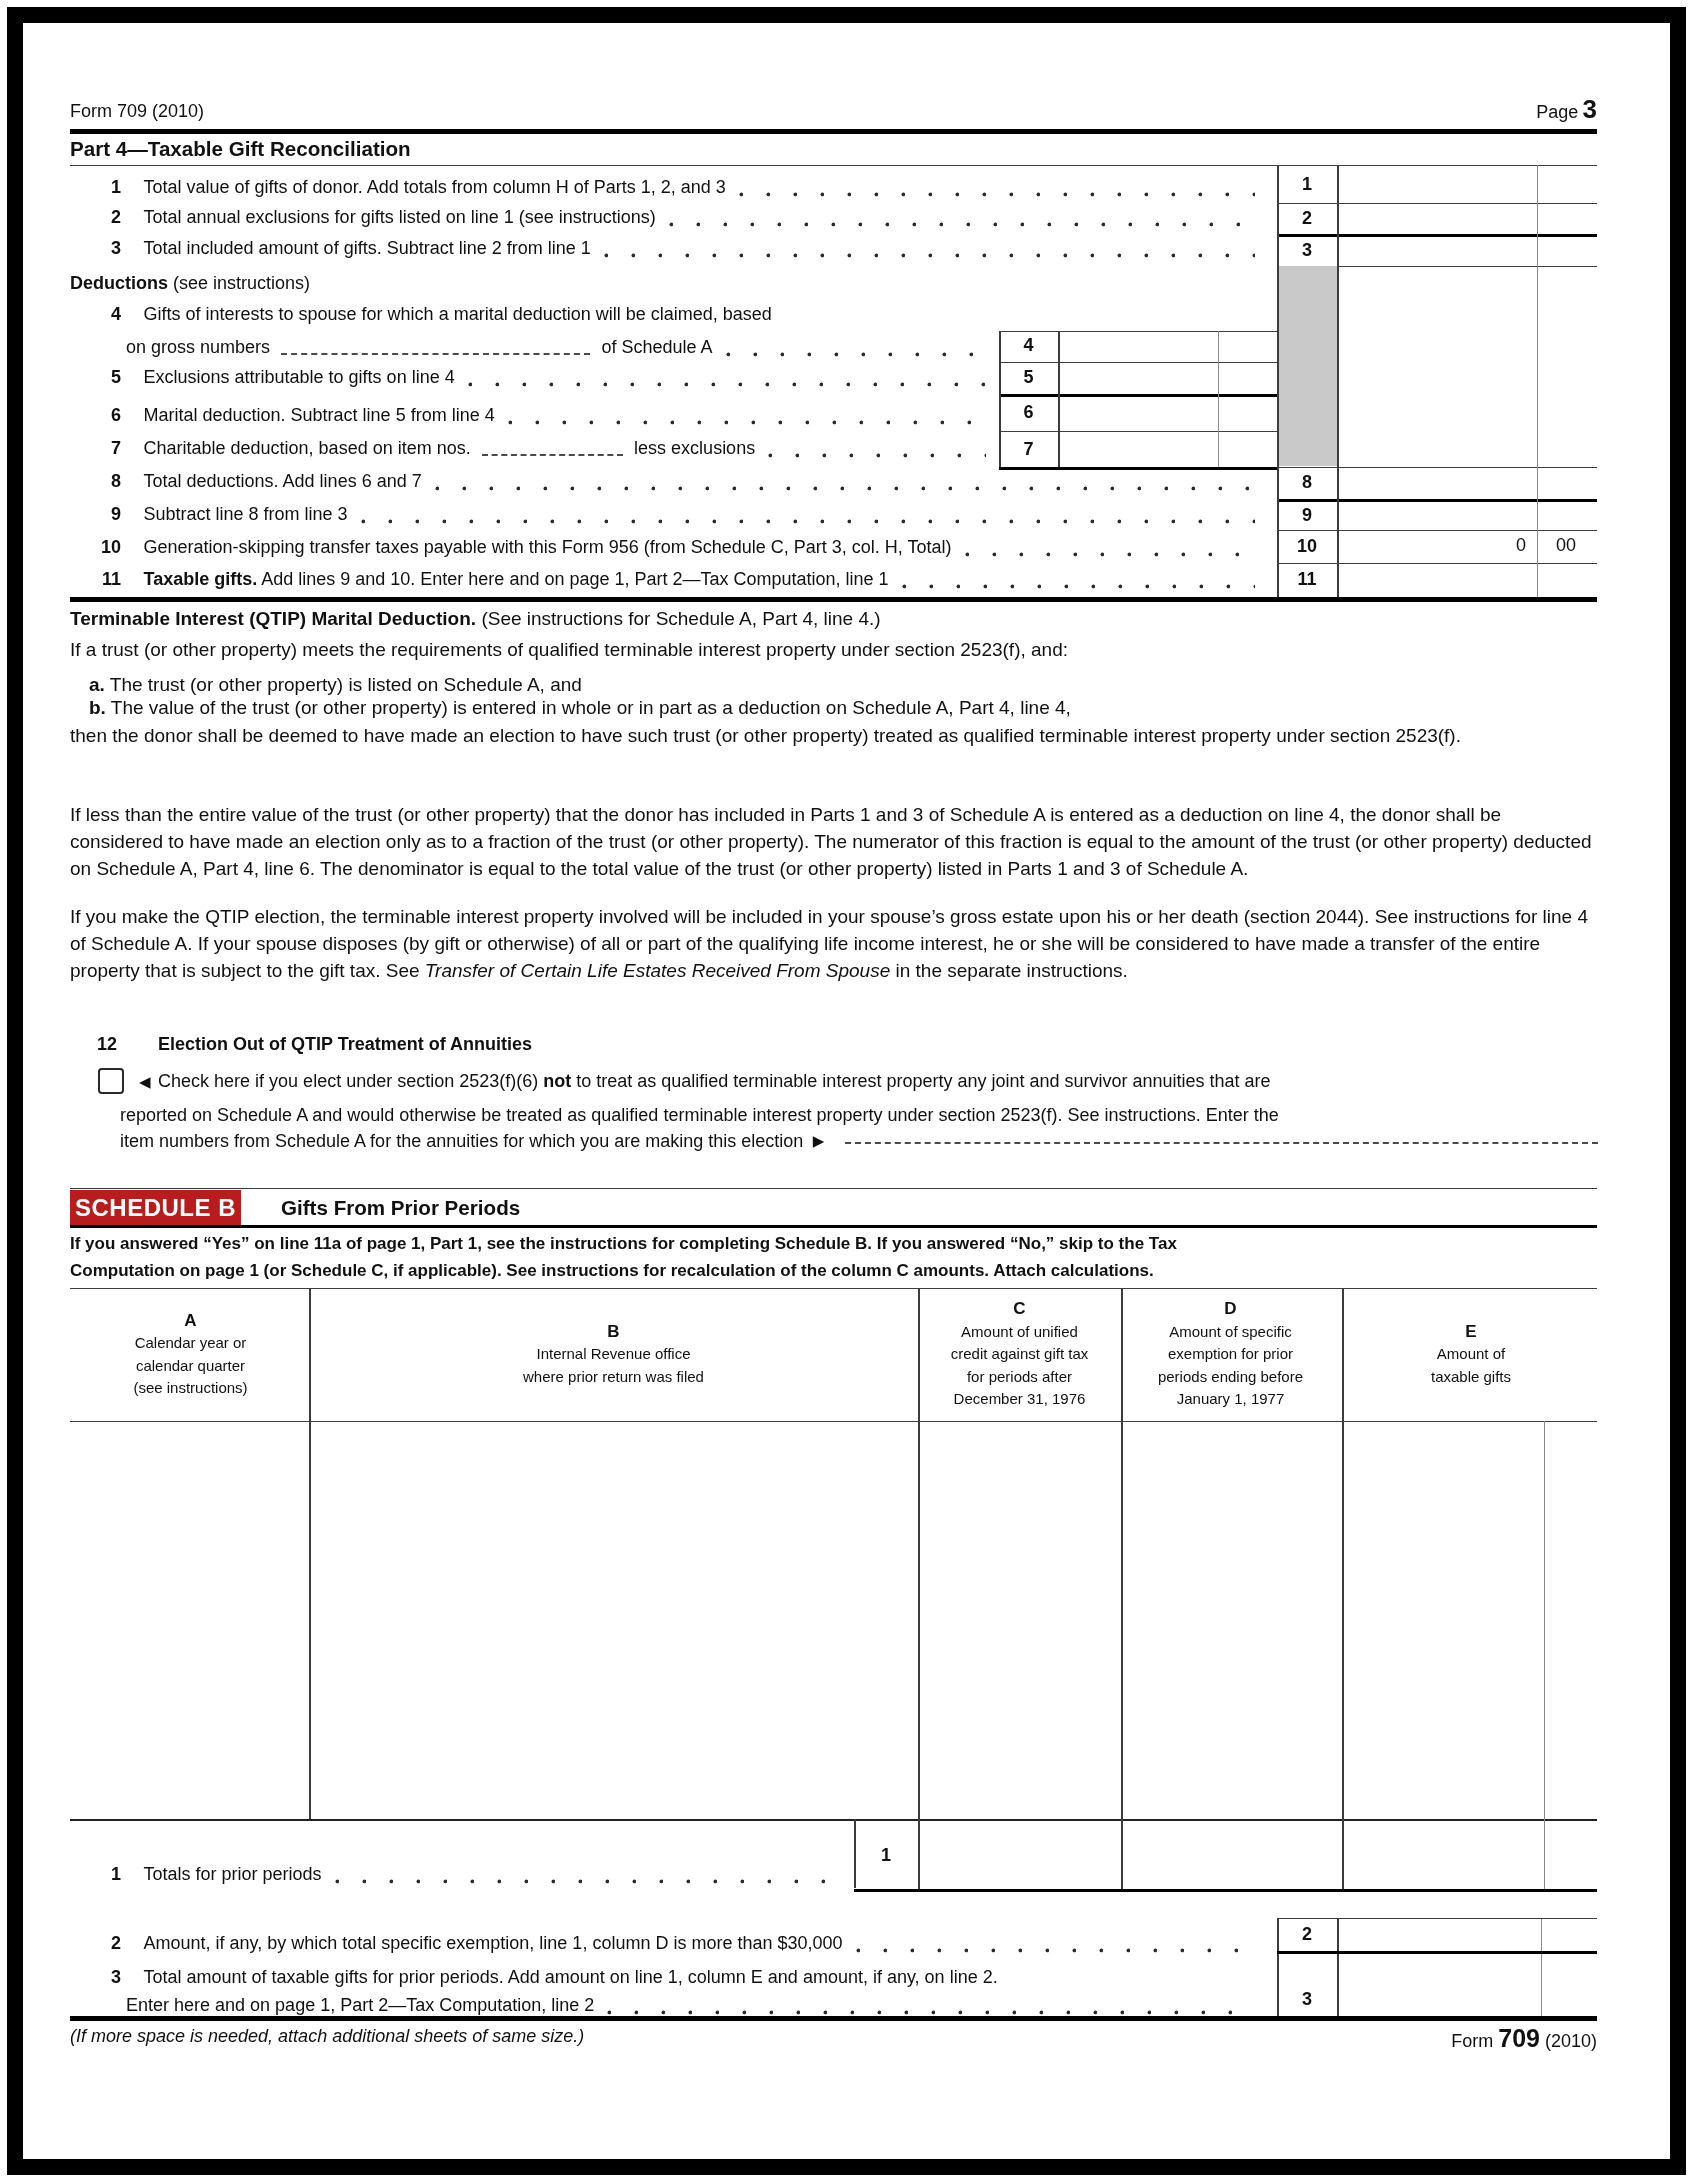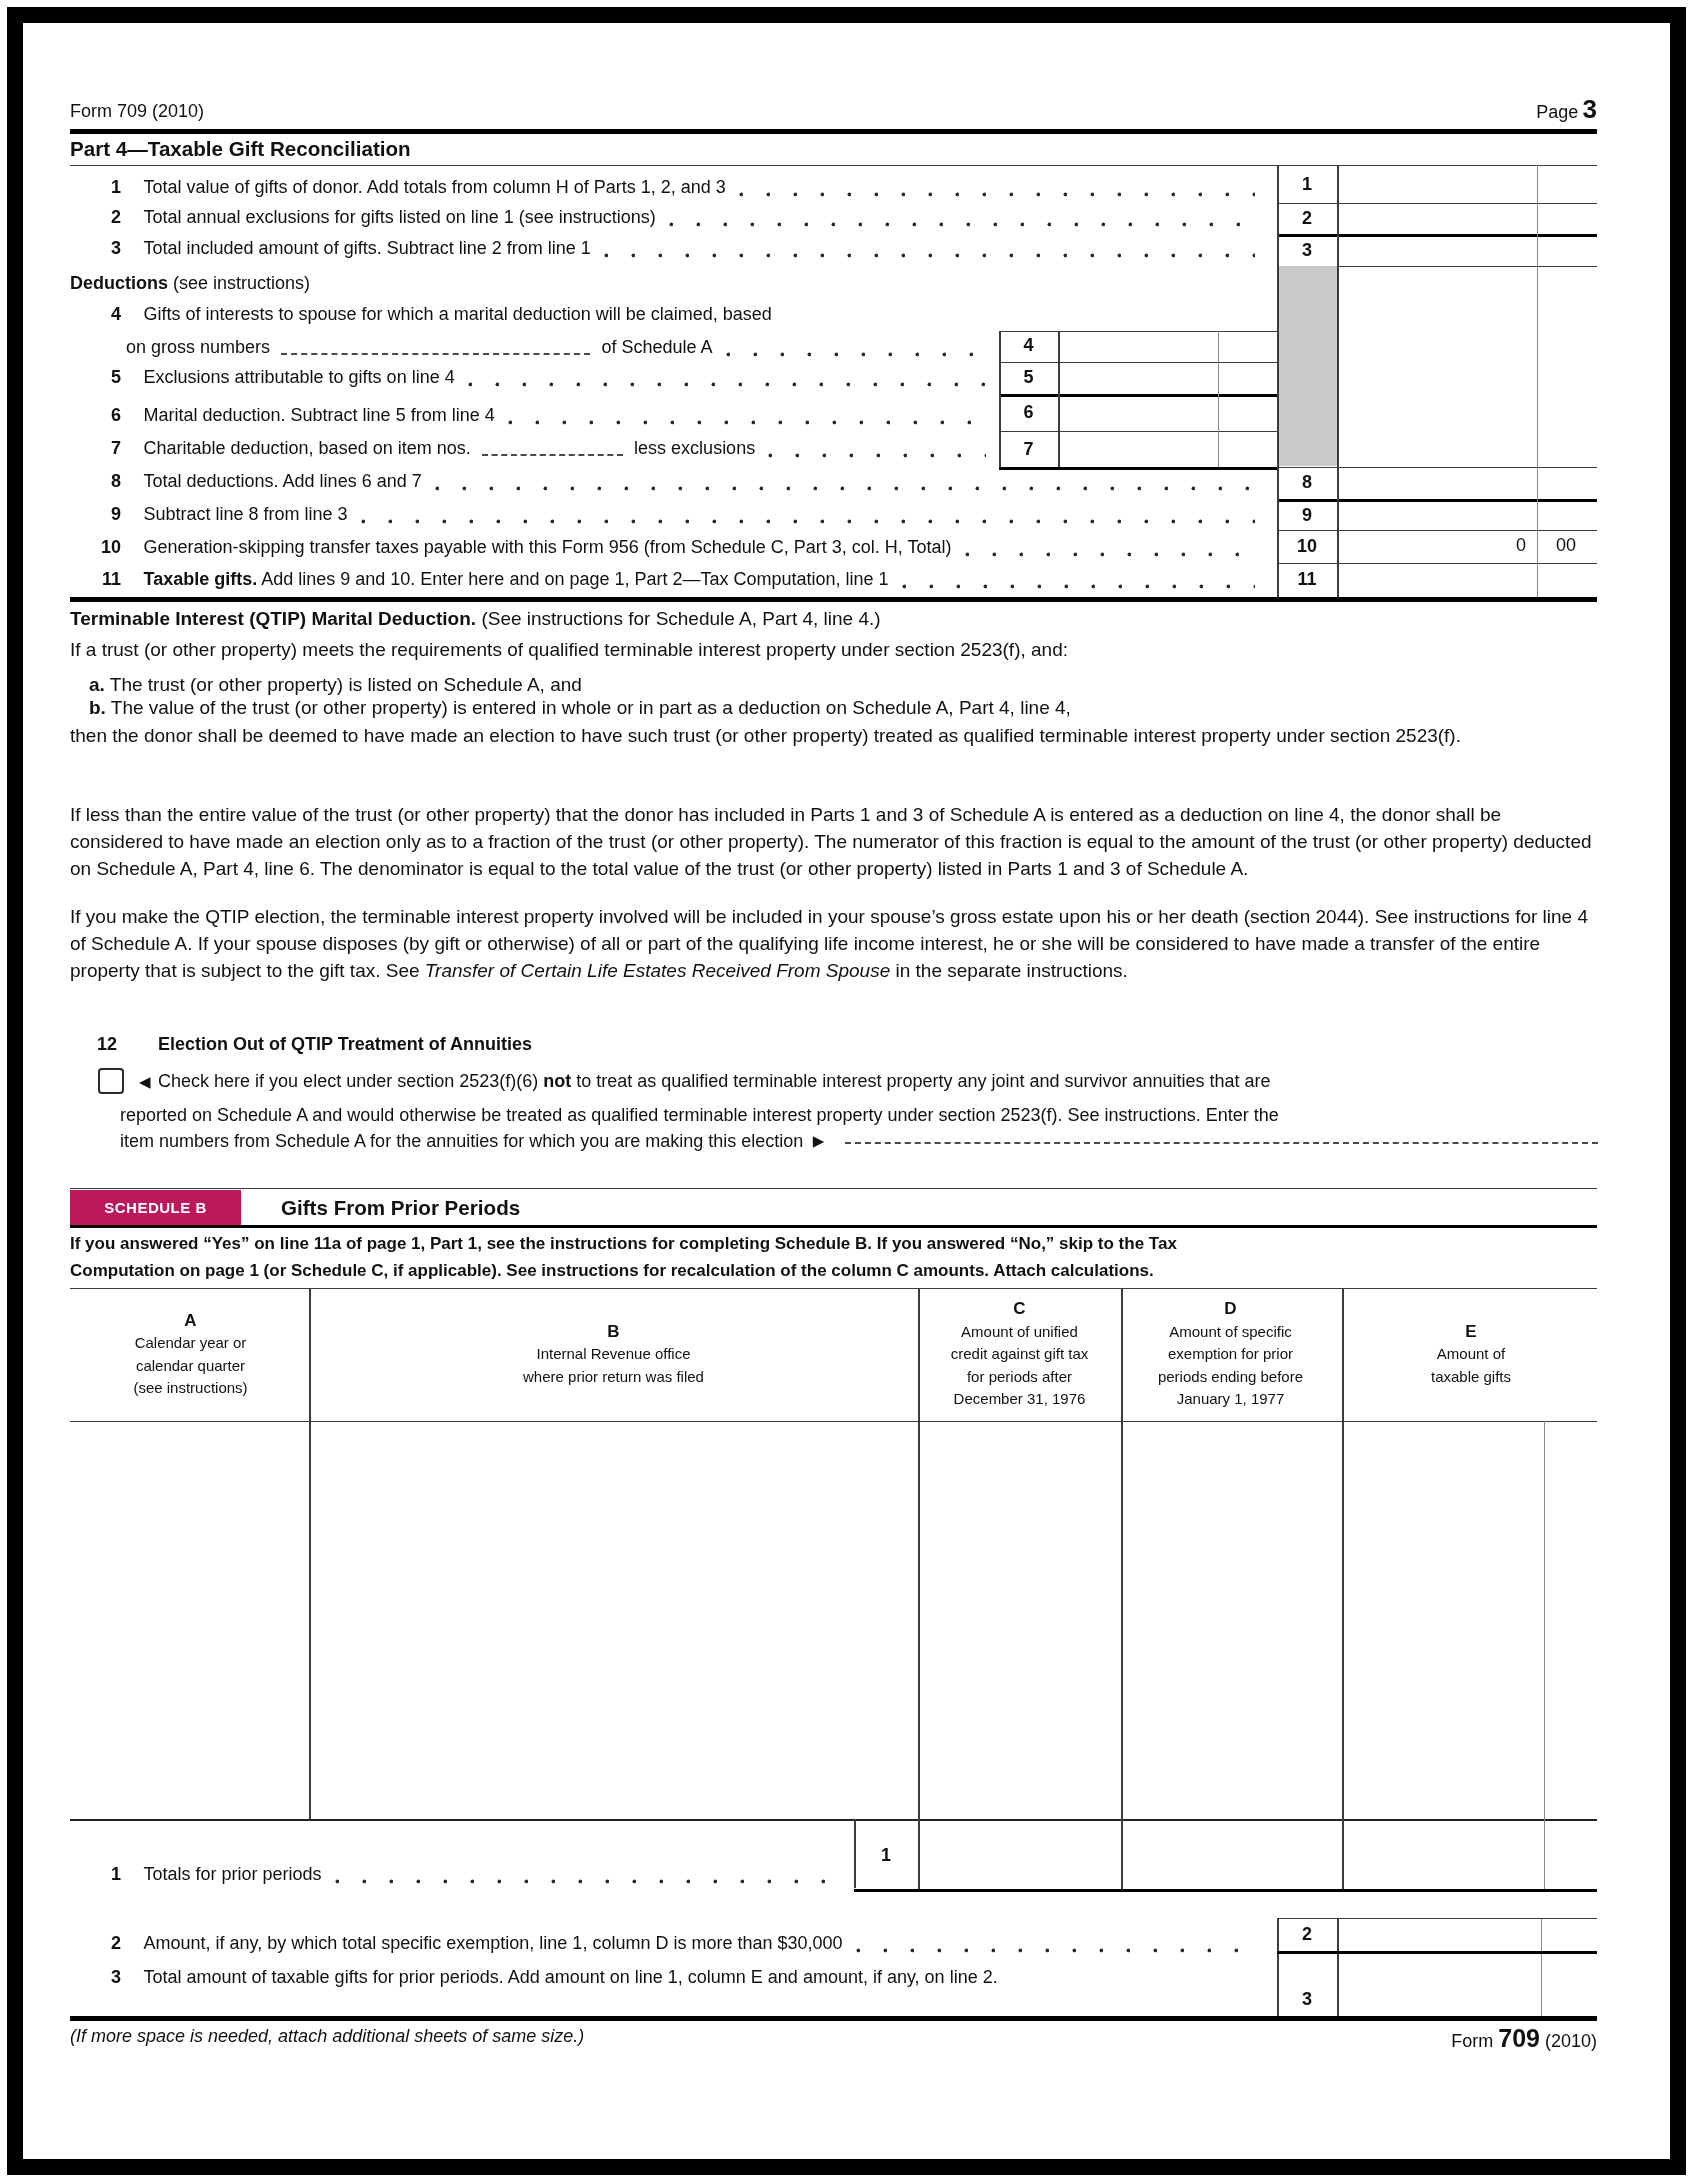--- a/index.html
+++ b/index.html
@@ -22,22 +22,22 @@
         background-image:radial-gradient(circle at 2.3px 2.3px,#2a2a2a 1.6px,transparent 2.1px);
         background-size:27px 4.7px;background-repeat:repeat-x;}
   .idash{display:inline-block;height:0.9px;border-bottom:2.1px dashed #4a4a4a;transform:translateY(1.9px);margin:0 11.2px;}
   .bn{position:absolute;width:60px;text-align:center;font-weight:700;font-size:18px;line-height:22.5px;}
   .cell{position:absolute;}
   .para{position:absolute;left:70px;width:1527px;font-size:19px;line-height:27px;}
   .b{font-weight:700;}
   .i{font-style:italic;}
   .checkbox{position:absolute;width:21.5px;height:21.5px;border:2.1px solid #2a2a2a;border-radius:3.7px;background:#fff;}
   .arrow{font-size:15px;margin-right:7.5px;}
-  .btag{position:absolute;background:#be185d;color:#fff;display:flex;align-items:center;justify-content:center;
-        font-weight:700;font-size:15px;letter-spacing:0.5px;}
+  .btag{position:absolute;background:#b91c1c;color:#fff;display:flex;align-items:center;justify-content:center;
+        font-weight:700;font-size:24px;letter-spacing:0.5px;}
   .btitle{position:absolute;display:flex;align-items:center;font-weight:700;font-size:20.6px;}
   .instr{position:absolute;left:70px;width:1527px;font-weight:700;font-size:17px;line-height:27px;}
   .bcol{position:absolute;top:1290px;height:129px;display:flex;flex-direction:column;align-items:center;
         justify-content:center;text-align:center;font-size:15px;line-height:22.5px;}
   .bcol .letter{font-weight:700;font-size:17px;}
   .coldesc{white-space:pre-line;}
   .p4title{position:absolute;left:70px;top:137px;font-weight:700;font-size:20.6px;}
   .hdr-small{font-size:18px;}
   .pageno{font-weight:700;font-size:26px;}
   .formno{font-weight:700;font-size:25px;}
@@ -284,20 +284,24 @@
     <span class="dots"></span>
   </div>
   <div class="bn" style="left:1277px;top:1923px;">2</div>
   <div class="cell" style="left:1339px;top:1920px;width:200px;height:30px;"></div>
   <div class="cell" style="left:1543px;top:1920px;width:53px;height:30px;"></div>
 
   <div class="lrow" style="left:89px;top:1960px;width:1185px;">
     <span class="ln">3</span>
     <span class="lt">Total amount of taxable gifts for prior periods. Add amount on line 1, column E and amount, if any, on line 2.</span>
   </div>
+  <div class="lrow" style="left:126px;top:1988px;width:1141px;">
+    <span class="lt">Enter here and on page 1, Part 2—Tax Computation, line 2</span>
+    <span class="dots"></span>
+  </div>
   <div class="bn" style="left:1277px;top:1988px;">3</div>
   <div class="cell" style="left:1339px;top:1953px;width:200px;height:62px;"></div>
   <div class="cell" style="left:1543px;top:1953px;width:53px;height:62px;"></div>
 
   <div class="abs i" style="left:70px;top:2026px;font-size:18px;">(If more space is needed, attach additional sheets of same size.)</div>
   <div class="abs" style="right:96px;top:2024px;text-align:right;">
     <span class="hdr-small">Form </span><span class="formno">709</span><span class="hdr-small"> (2010)</span>
   </div>
 </div>
 

